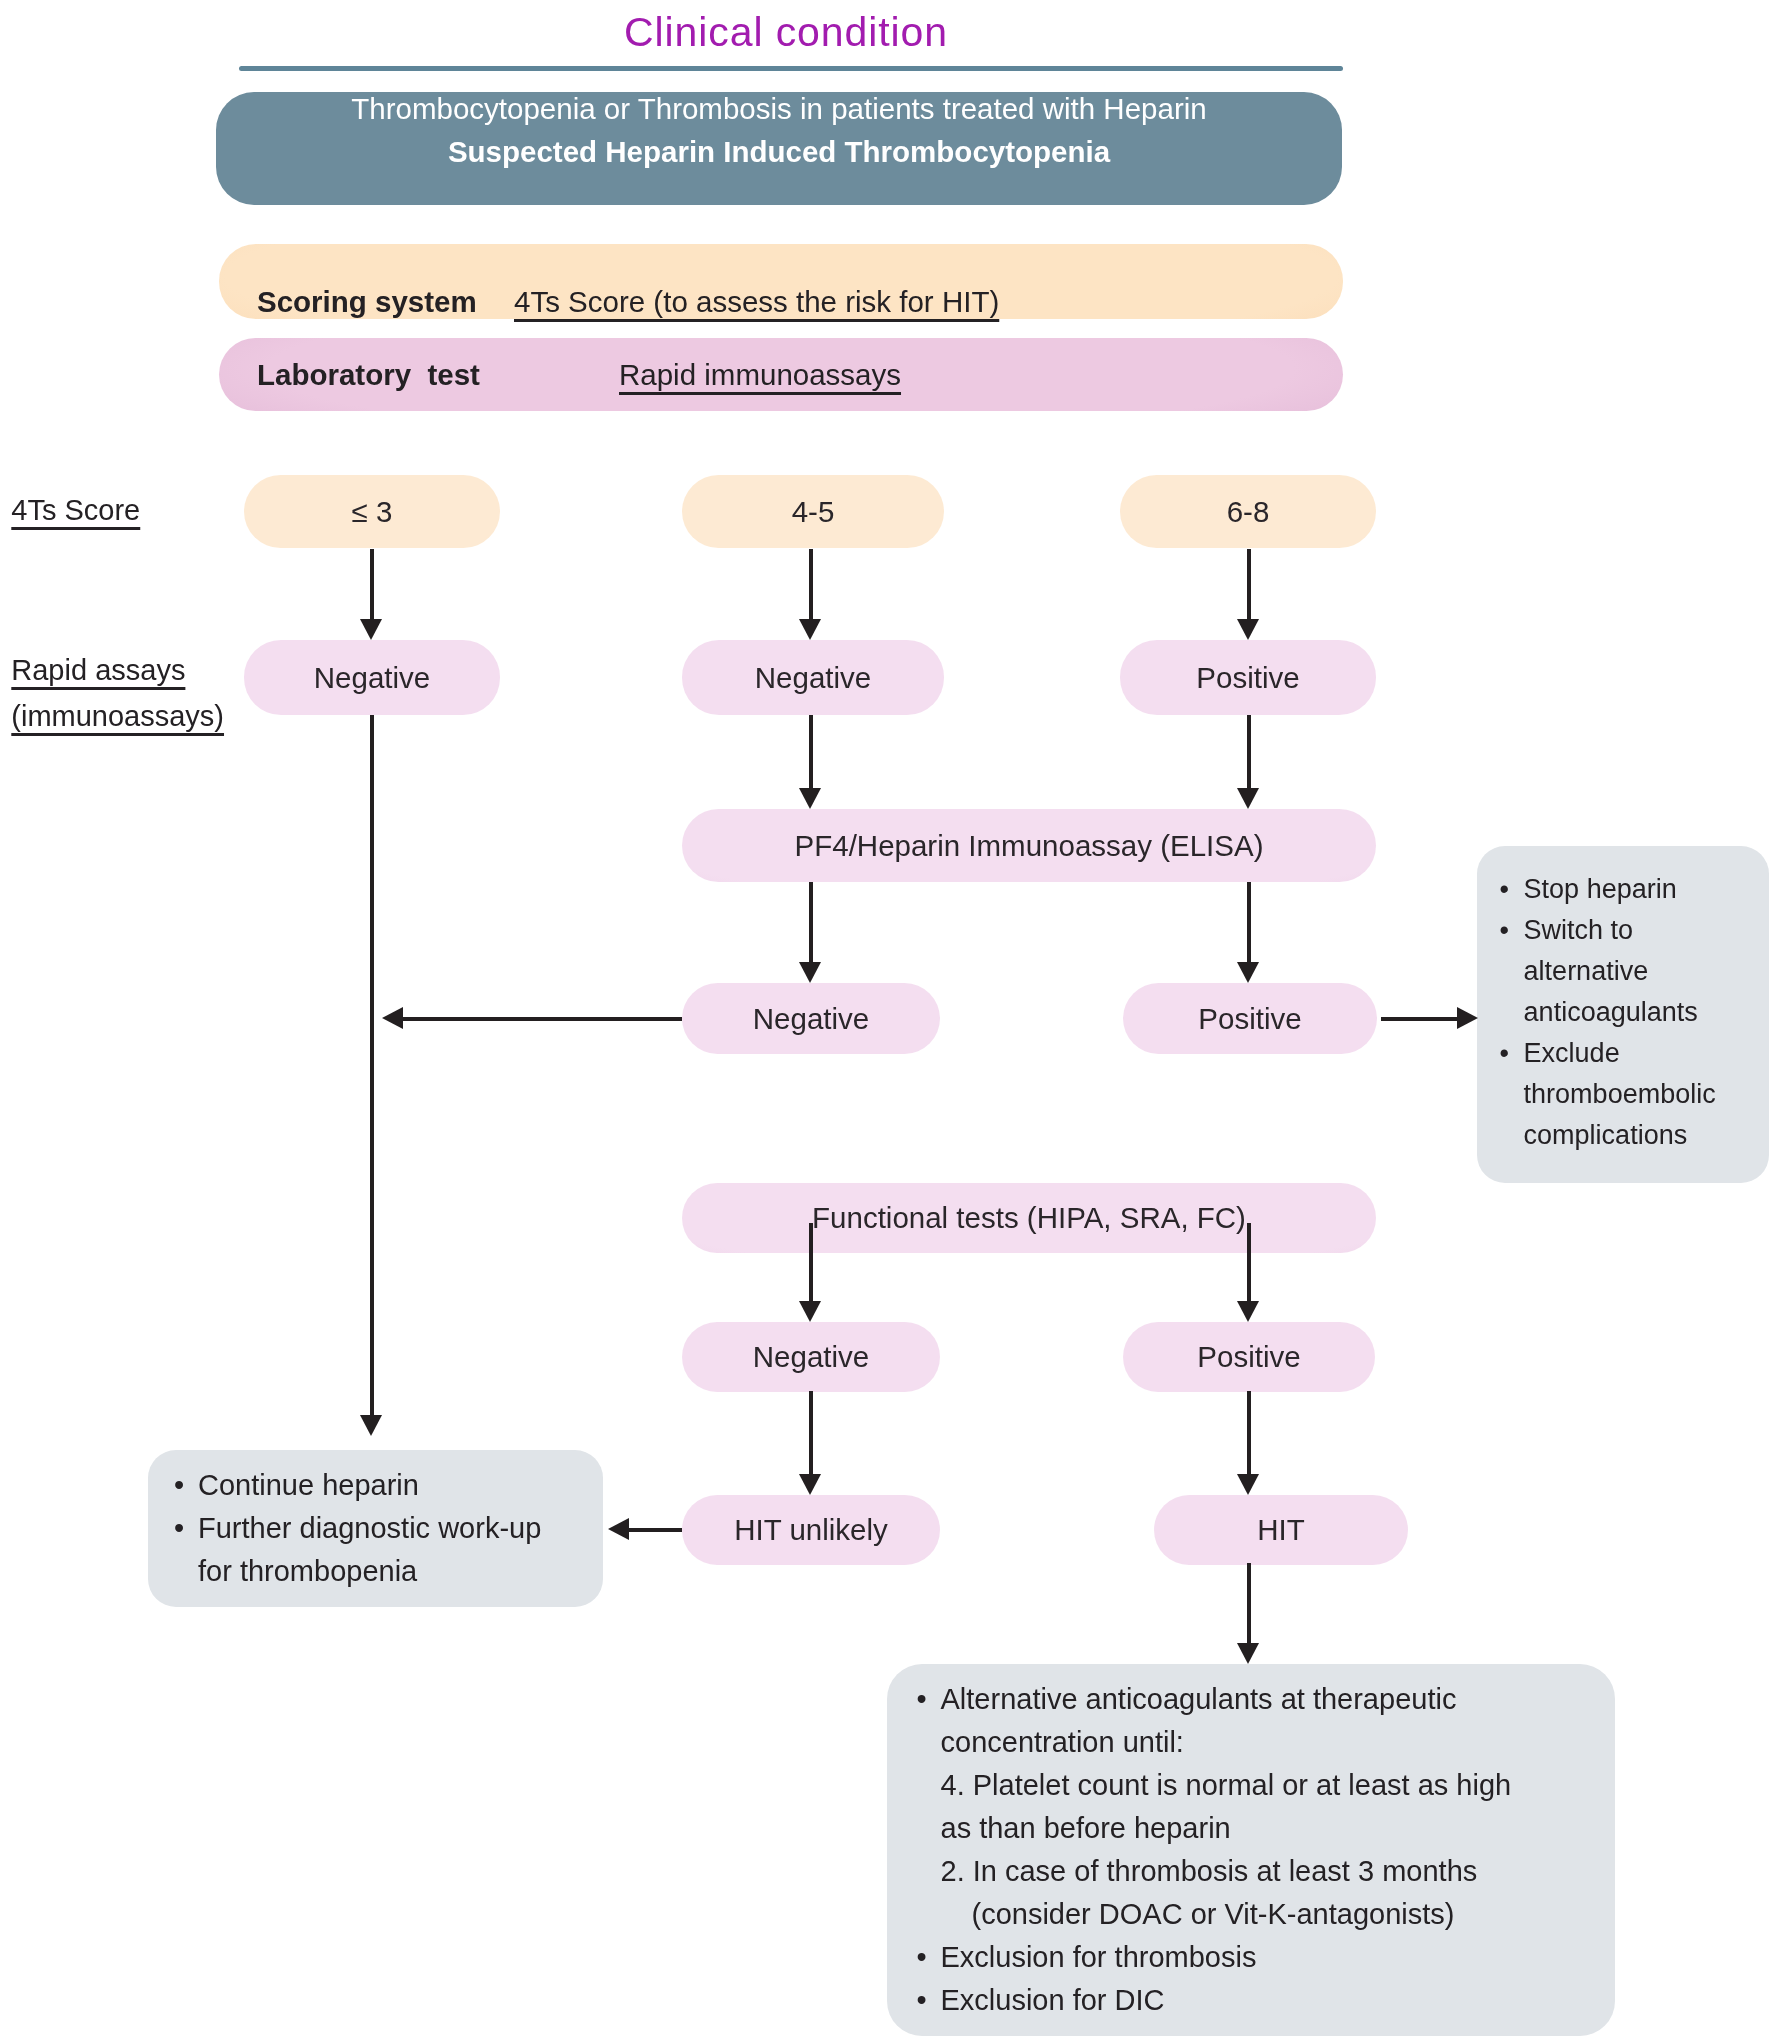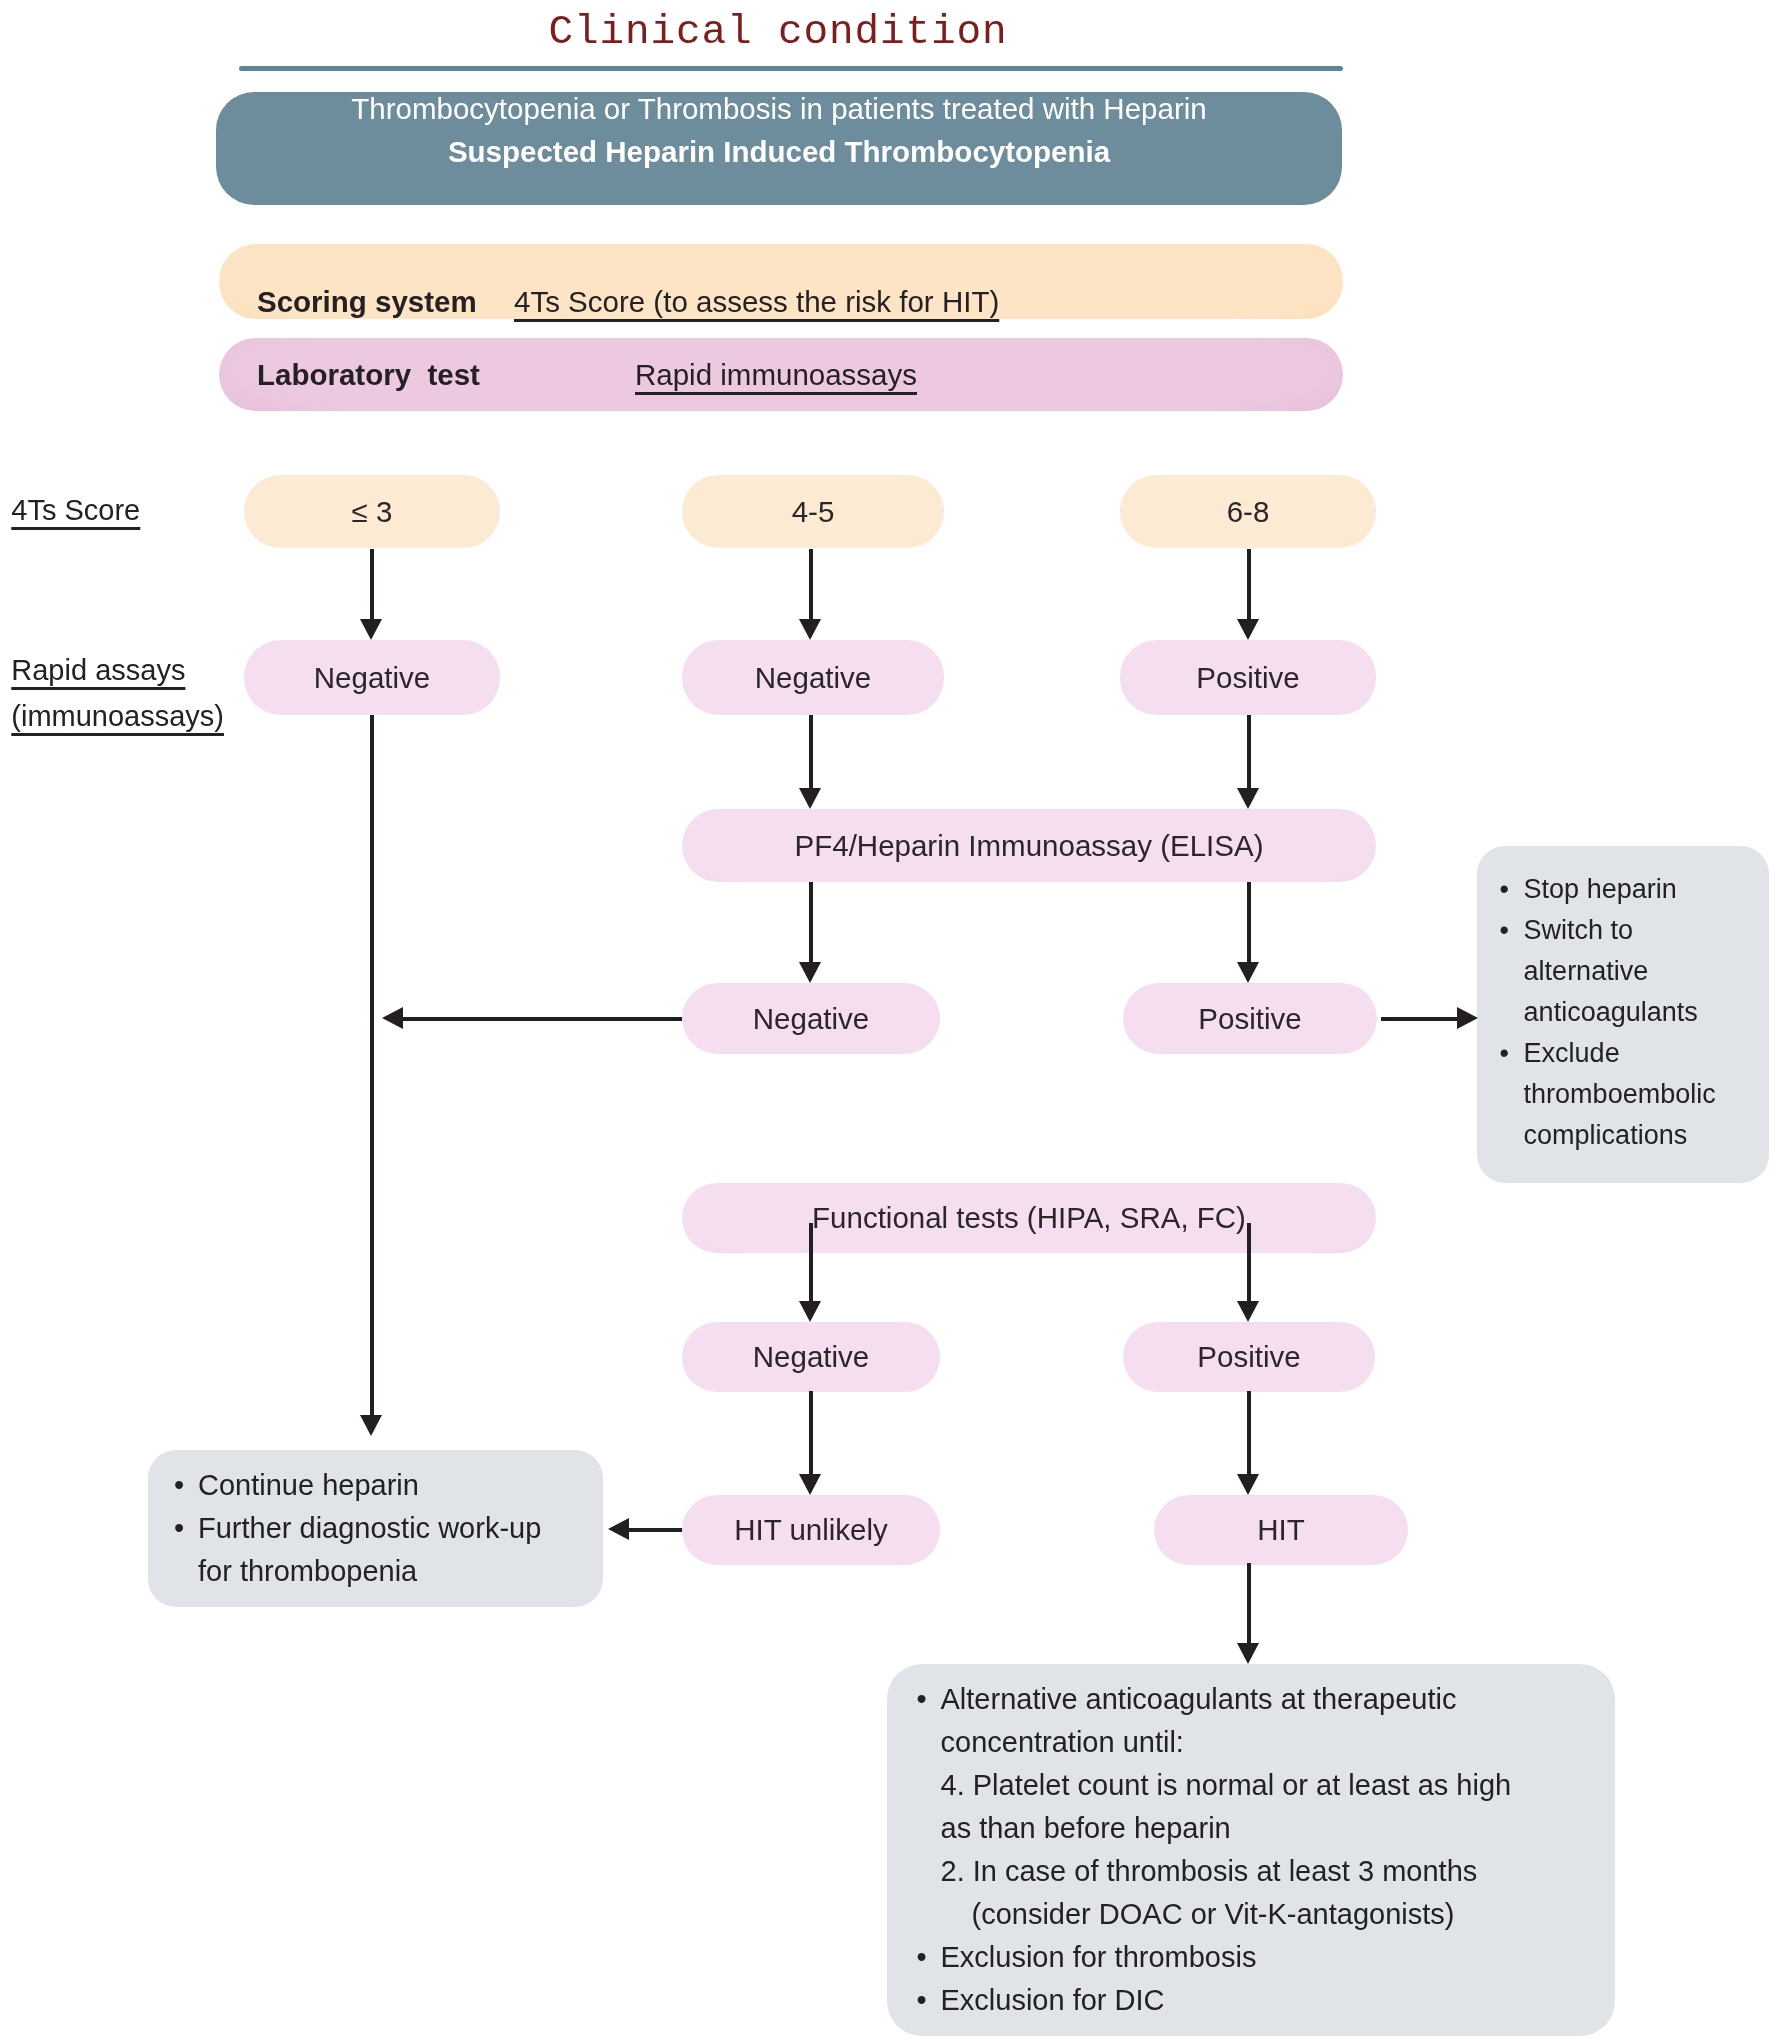--- a/index.html
+++ b/index.html
@@ -3,22 +3,22 @@
 <meta charset="utf-8">
 <style>
   html,body{margin:0;padding:0;background:#ffffff;}
   #stage{
     position:relative;width:1783px;height:2041px;background:#ffffff;overflow:hidden;
     font-family:"Liberation Sans", sans-serif;color:#242124;
   }
   .abs{position:absolute;}
   
   .title{
-    left:226px;top:8.7px;width:1104px;text-align:center;
-    font-size:41px;color:#7f1d1d;letter-spacing:0.9px;font-family:Liberation Mono, monospace;
+    left:234px;top:8.7px;width:1104px;text-align:center;
+    font-size:41px;color:#a21caf;letter-spacing:0.9px;
   }
   .title-rule{left:239px;top:66px;width:1104px;height:5.2px;background:#5f8598;border-radius:2.6px;}
   
   .header-box{
     left:216px;top:92px;width:1126px;height:113px;border-radius:38px;
     background:#6d8c9c;color:#ffffff;display:flex;flex-direction:column;
     align-items:center;justify-content:flex-start;gap:8.7px;font-size:29.5px;
   }
   .header-box .l2{font-weight:bold;}
   
@@ -86,21 +86,21 @@
     <div class="l2">Suspected Heparin Induced Thrombocytopenia</div>
   </div>
 
   <div class="abs row row-scoring">
     <span class="lbl">Scoring system</span>
     <span class="val u" style="left:295px;margin-top:20px;">4Ts Score (to assess the risk for HIT)</span>
   </div>
 
   <div class="abs row row-lab">
     <span class="lbl">Laboratory  test</span>
-    <span class="val u" style="left:416px;text-align:right;">Rapid immunoassays</span>
+    <span class="val u" style="left:400px;text-align:right;">Rapid immunoassays</span>
   </div>
 
   <div class="abs side-label u" style="left:11.3px;top:494px;">4Ts Score</div>
   <div class="abs side-label u" style="left:11.3px;top:654px;">Rapid assays</div>
   <div class="abs side-label u" style="left:11.3px;top:700px;">(immunoassays)</div>
 
   <div class="abs pill peach" style="left:244px;top:475px;width:256px;height:73px;">≤ 3</div>
   <div class="abs pill peach" style="left:682px;top:475px;width:262px;height:73px;">4-5</div>
   <div class="abs pill peach" style="left:1120px;top:475px;width:256px;height:73px;">6-8</div>
 

